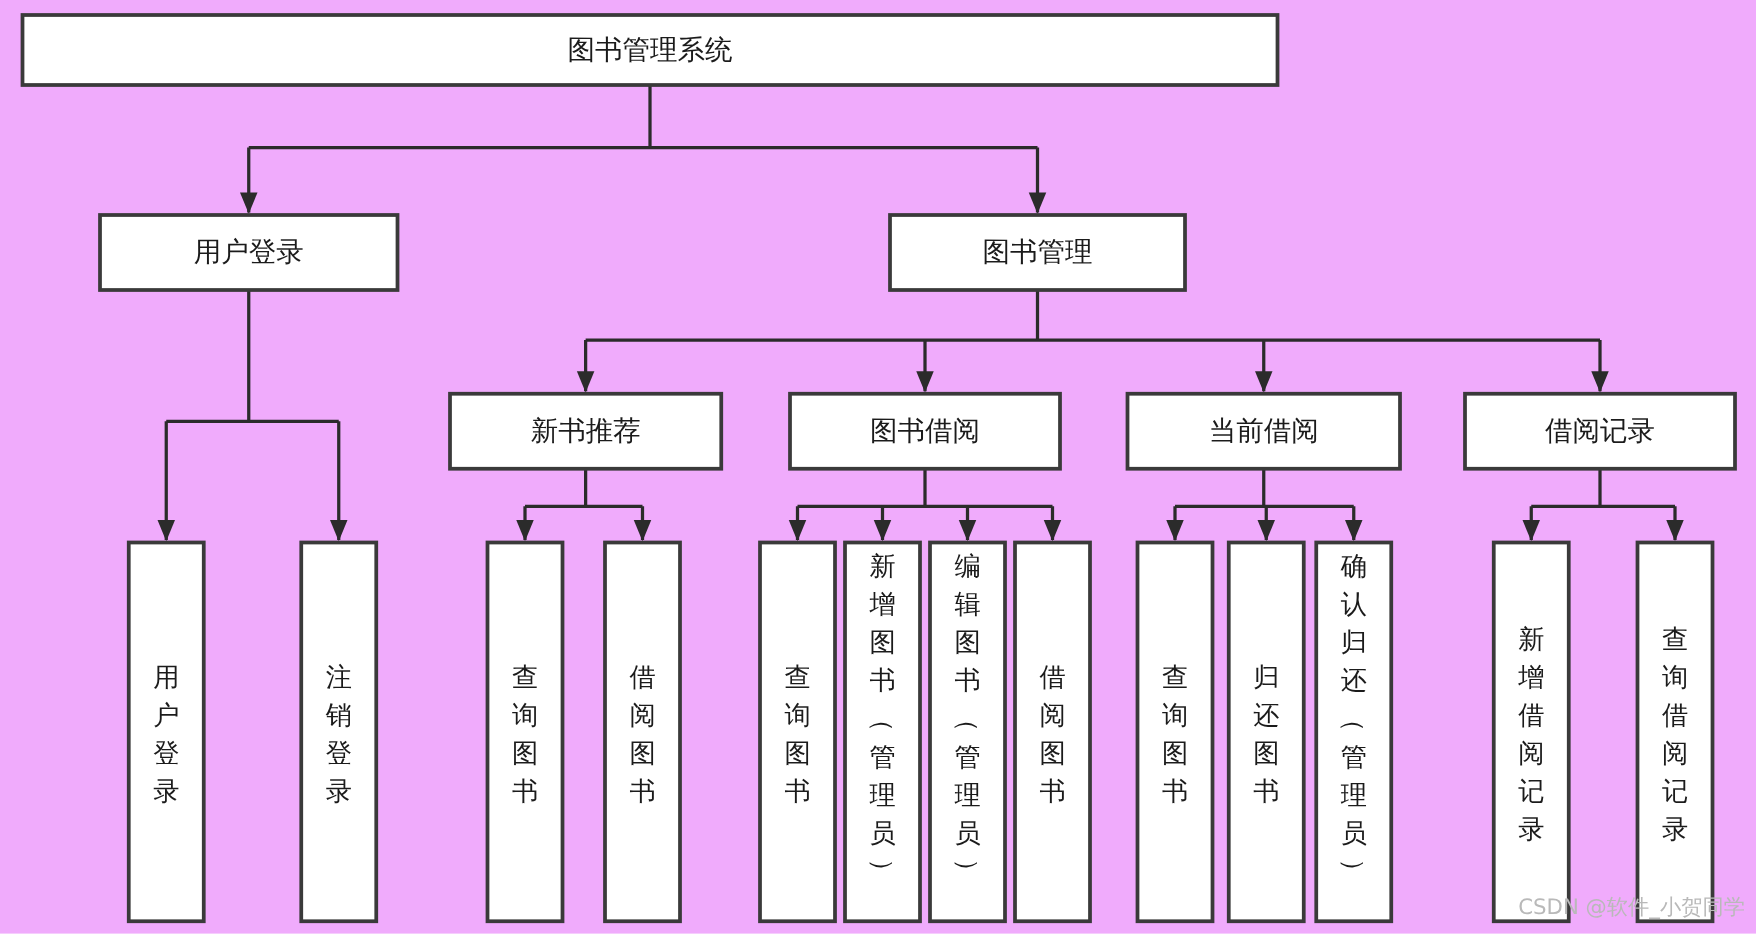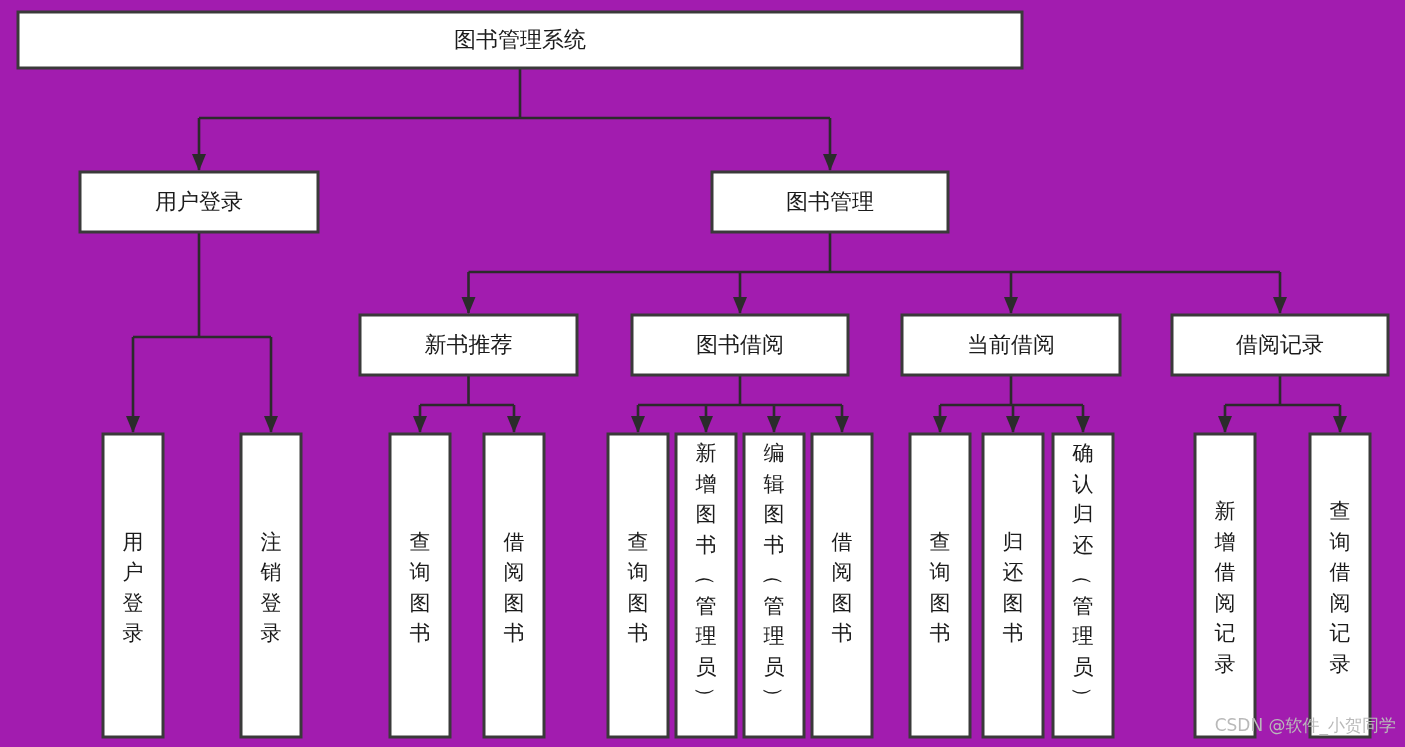--- a/index.html
+++ b/index.html
@@ -8,21 +8,21 @@
     padding: 0;
     background: #ffffff;
   }
   body {
     font-family: "DejaVu Sans", "Liberation Sans", sans-serif;
   }
   #diagram-root {
     position: relative;
     width: 1405px;
     height: 747px;
-    background: #a21caf;
+    background: #f0abfc;
     overflow: hidden;
   }
   svg#tree-svg {
     position: absolute;
     left: 0;
     top: 0;
     width: 1405px;
     height: 747px;
     display: block;
   }

